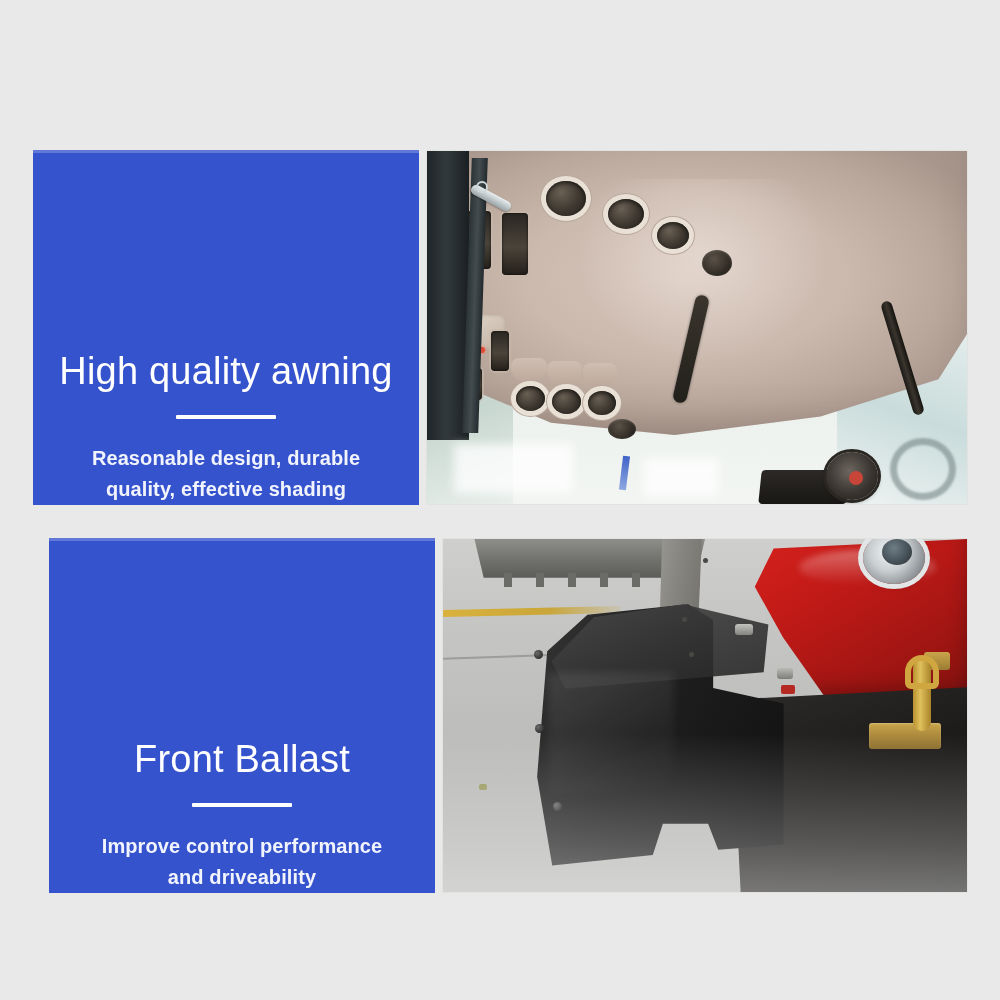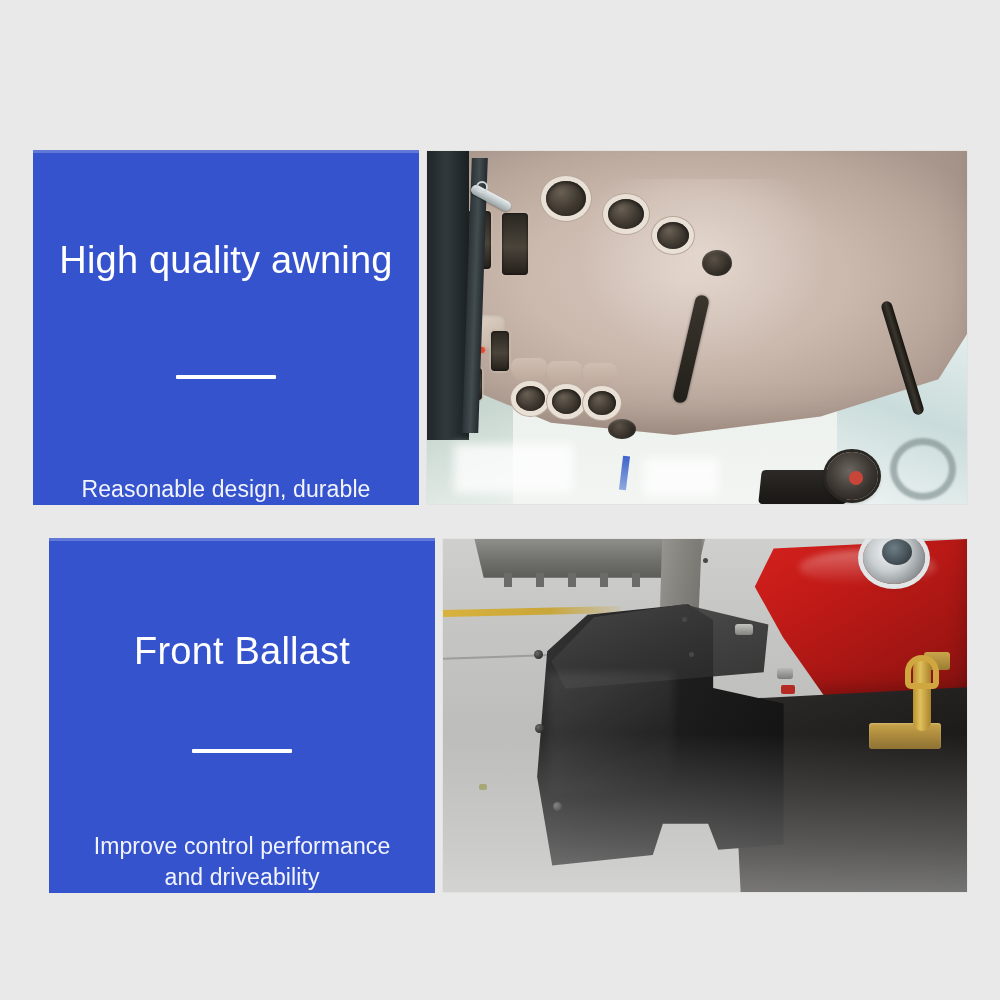--- a/index.html
+++ b/index.html
@@ -33,21 +33,21 @@
   
   .info-panel {
     position: relative;
     width: 386px;
     height: 355px;
     background: #3653ce;
     flex: 0 0 386px;
     display: flex;
     flex-direction: column;
     align-items: center;
-    justify-content: space-between;
+    justify-content: flex-end;
     overflow: hidden;
   }
   .info-panel::before {
     content: "";
     position: absolute;
     top: 0; left: 0; right: 0;
     height: 3px;
     background: rgba(255,255,255,0.22);
     pointer-events: none;
   }
@@ -68,22 +68,22 @@
   .panel-divider {
     width: 100px;
     height: 4px;
     background: #ffffff;
     margin-top: 22px;
     border-radius: 1px;
   }
 
   .panel-subtitle {
     color: #f2f4fd;
-    font-size: 23px;
-    font-weight: 400;
+    font-size: 20px;
+    font-weight: 700;
     line-height: 31px;
     text-align: center;
     margin-top: 24px;
     max-width: 310px;
     letter-spacing: 0.1px;
   }
 
   
   .photo-frame {
     position: relative;
@@ -518,20 +518,21 @@
 
 <div class="feature-row" id="row-awning">
 
   <div class="info-panel">
     <div class="panel-title">High quality awning</div>
 
     <div class="panel-divider"></div>
 
     <div class="panel-subtitle">
       <span>Reasonable design, durable</span><br>
+      <span>quality, effective shading</span>
     </div>
   </div>
 
   <div class="photo-frame">
     <div class="photo-stage">
       <div class="cab-sky"></div>
       <div class="cab-window-left"></div>
       <div class="cab-window-right"></div>
       <div class="red-hood-strip"></div>
       <div class="grille-strip"></div>

